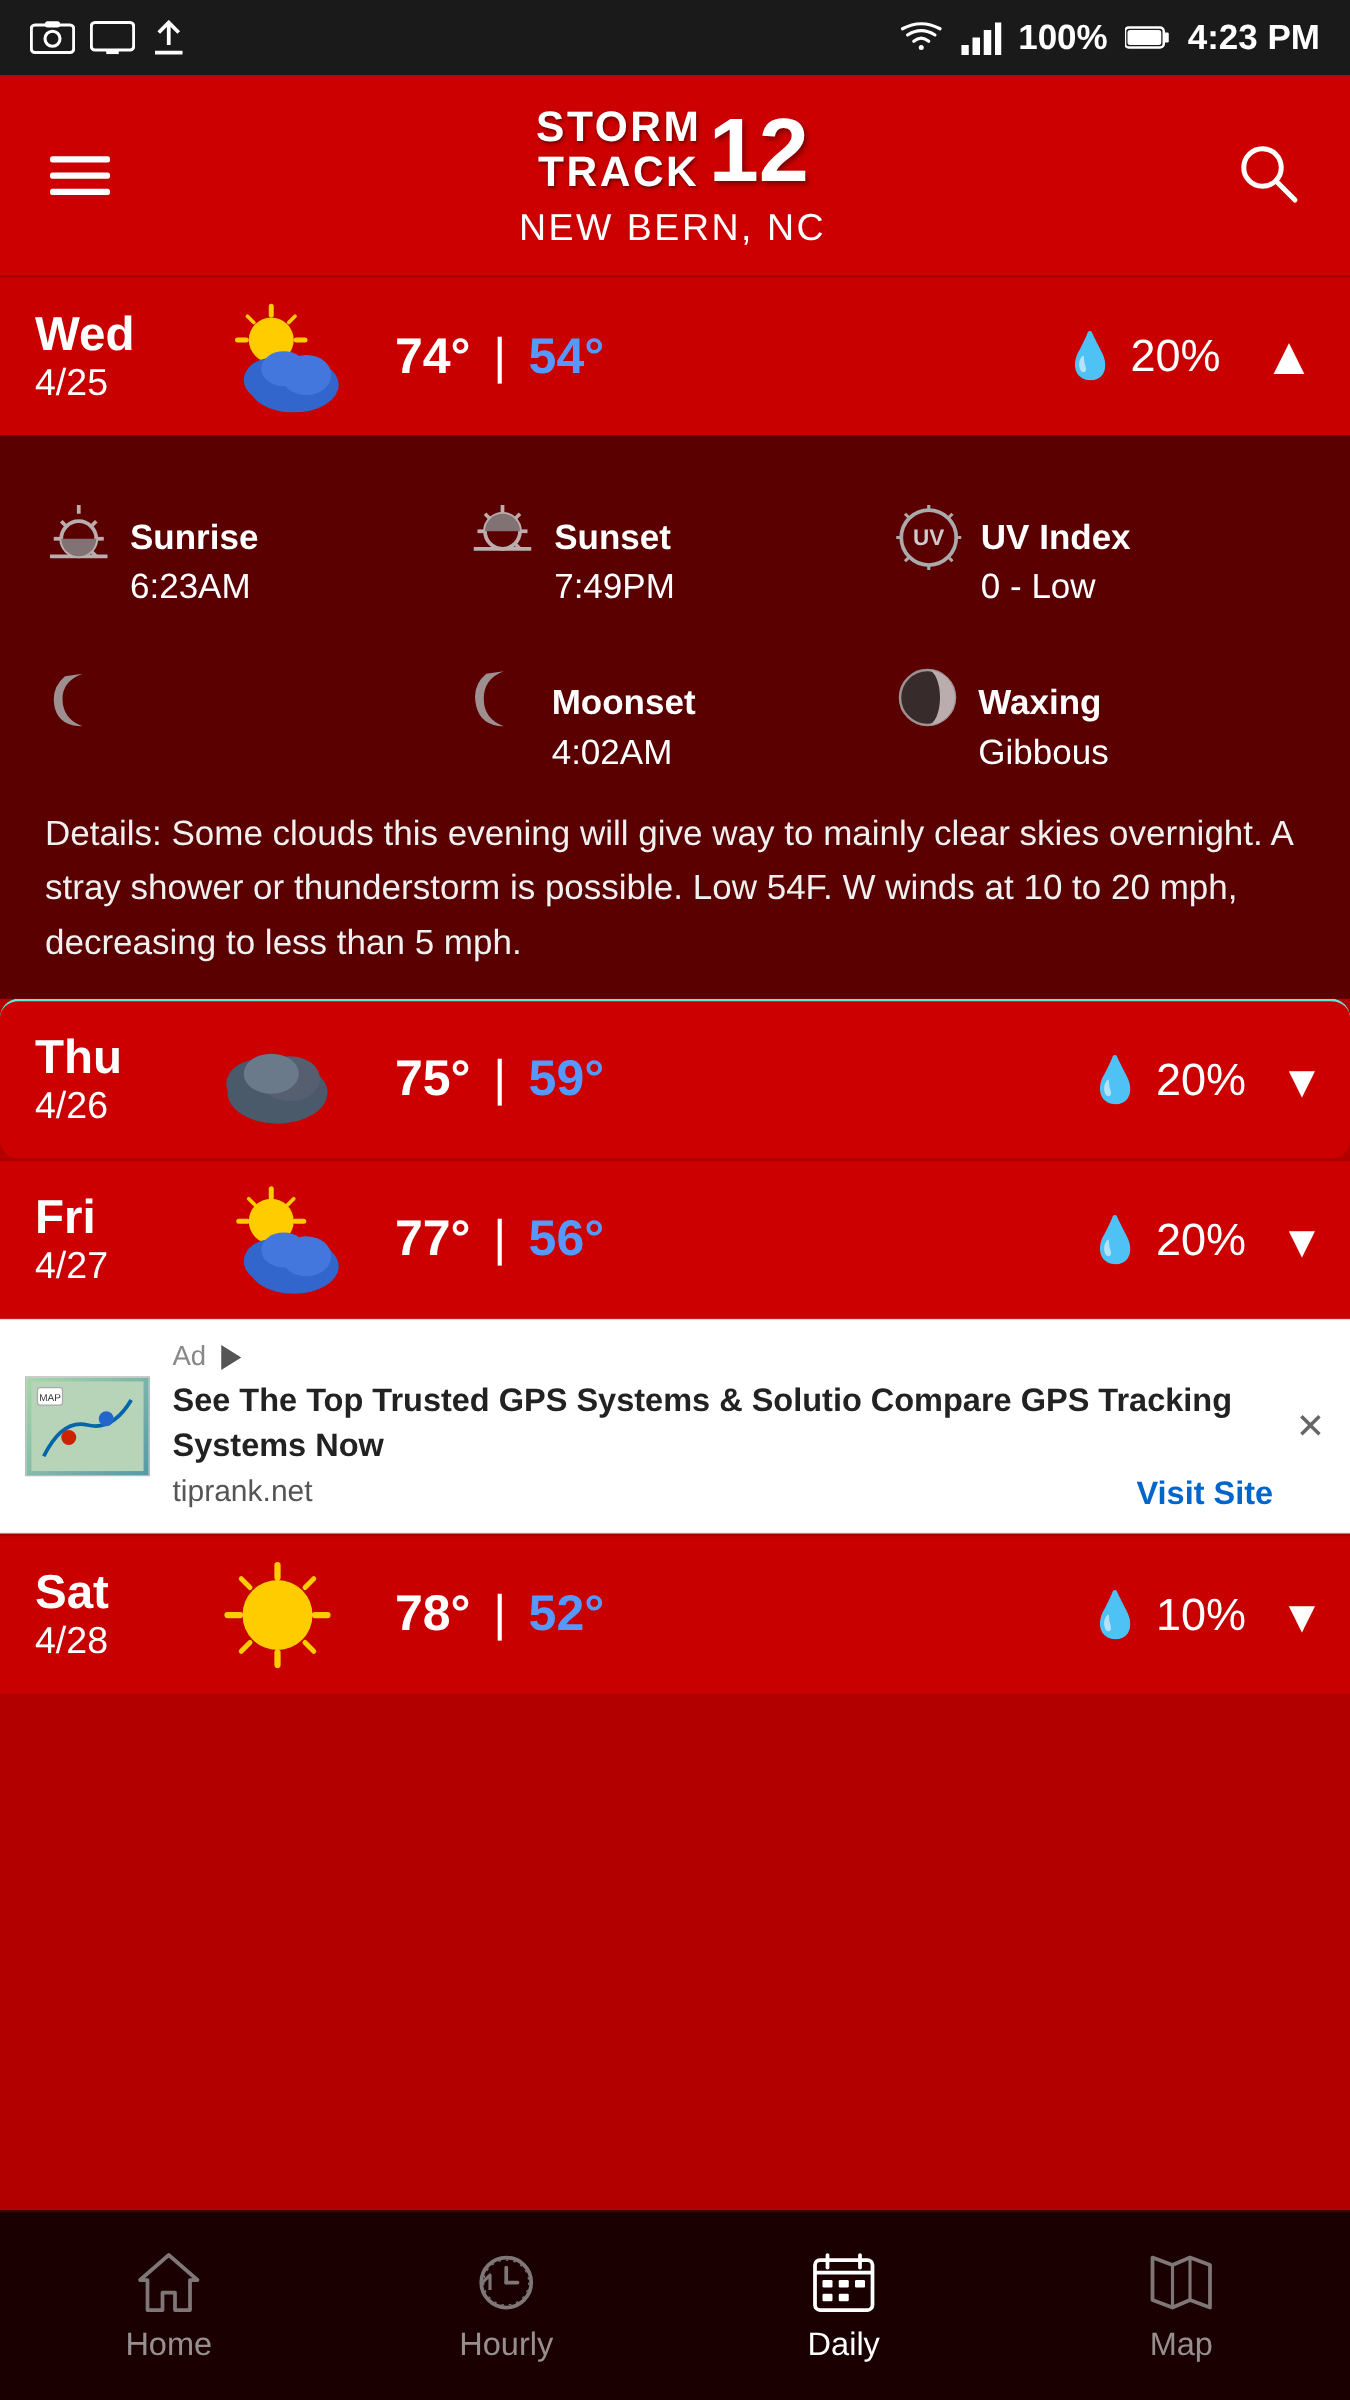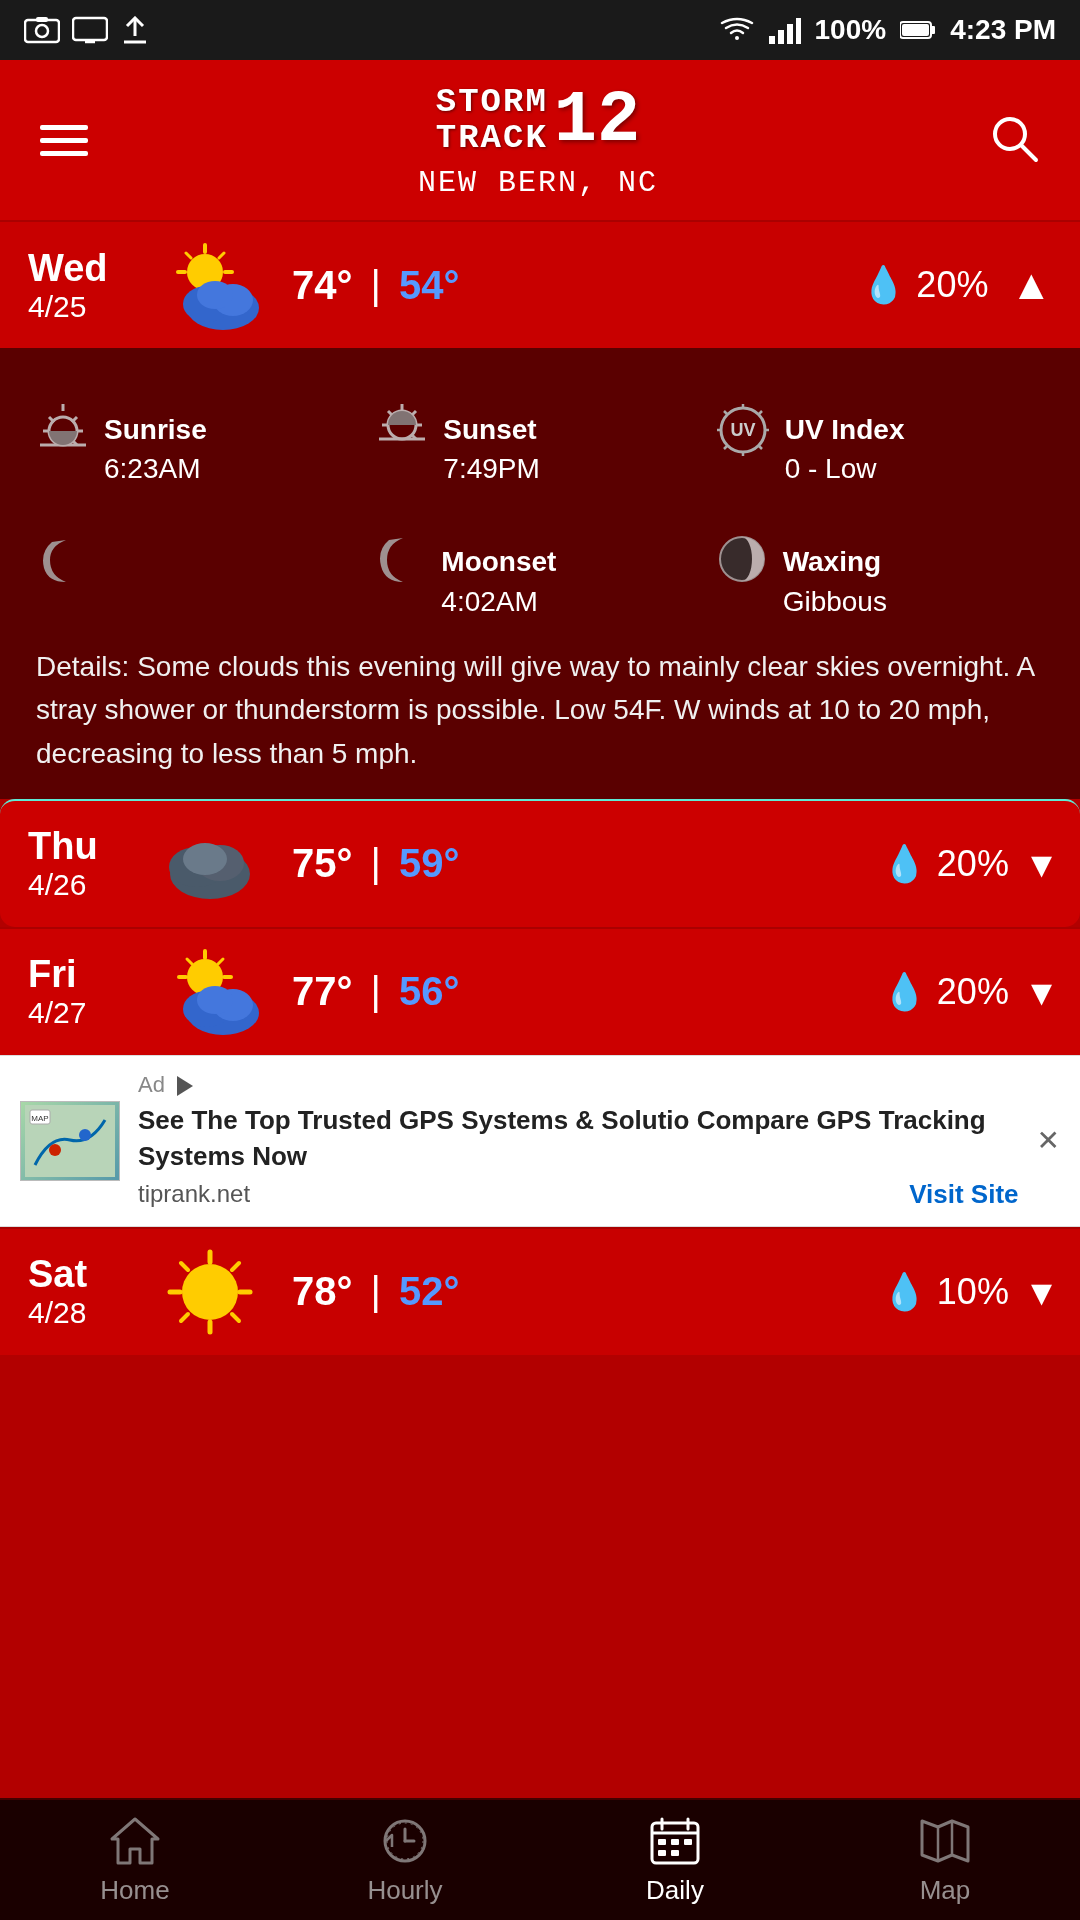--- a/index.html
+++ b/index.html
@@ -28,32 +28,32 @@
     
     .header {
       background: #cc0000;
       padding: 20px 40px;
       display: flex;
       align-items: center;
       justify-content: space-between;
     }
     .menu-icon { display: flex; flex-direction: column; gap: 8px; cursor: pointer; }
     .menu-icon span { display: block; width: 48px; height: 5px; background: #fff; border-radius: 2px; }
-    .brand { text-align: center; font-family: Liberation Mono, monospace; }
+    .brand { text-align: center; }
     .brand-logo { display: flex; align-items: center; justify-content: center; gap: 6px; }
     .brand-location { font-size: 30px; color: #fff; letter-spacing: 2px; margin-top: 4px; }
 
     
     .day-row {
       background: #cc0000;
       border-top: 2px solid #aa0000;
       display: flex;
       align-items: center;
       padding: 18px 28px;
-      gap: 4px;
+      gap: 16px;
       cursor: pointer;
       position: relative;
     }
     .day-label { min-width: 100px; }
     .day-name { font-size: 38px; font-weight: bold; }
     .day-date { font-size: 30px; }
     .day-icon { width: 120px; display: flex; align-items: center; justify-content: center; margin: 0 18px; }
     .day-temps { display: flex; align-items: center; gap: 18px; flex: 1; font-size: 40px; font-weight: bold; }
     .temp-high { color: #fff; }
     .temp-sep { color: #fff; font-weight: 300; }
@@ -108,21 +108,21 @@
     .ad-url { font-size: 24px; color: #555; margin-top: 4px; }
     .ad-cta { font-size: 26px; color: #0066cc; font-weight: bold; margin-top: 4px; }
     .ad-controls { display: flex; gap: 12px; align-items: flex-start; }
     .ad-ctrl-btn { font-size: 28px; color: #666; cursor: pointer; }
 
     
     .bottom-nav {
       position: fixed;
       bottom: 0;
       width: 1080px;
-      height: 122px;
+      height: 152px;
       background: #1a0000;
       display: flex;
       align-items: center;
       justify-content: space-around;
       border-top: 2px solid #440000;
     }
     .nav-item {
       display: flex;
       flex-direction: column;
       align-items: center;

